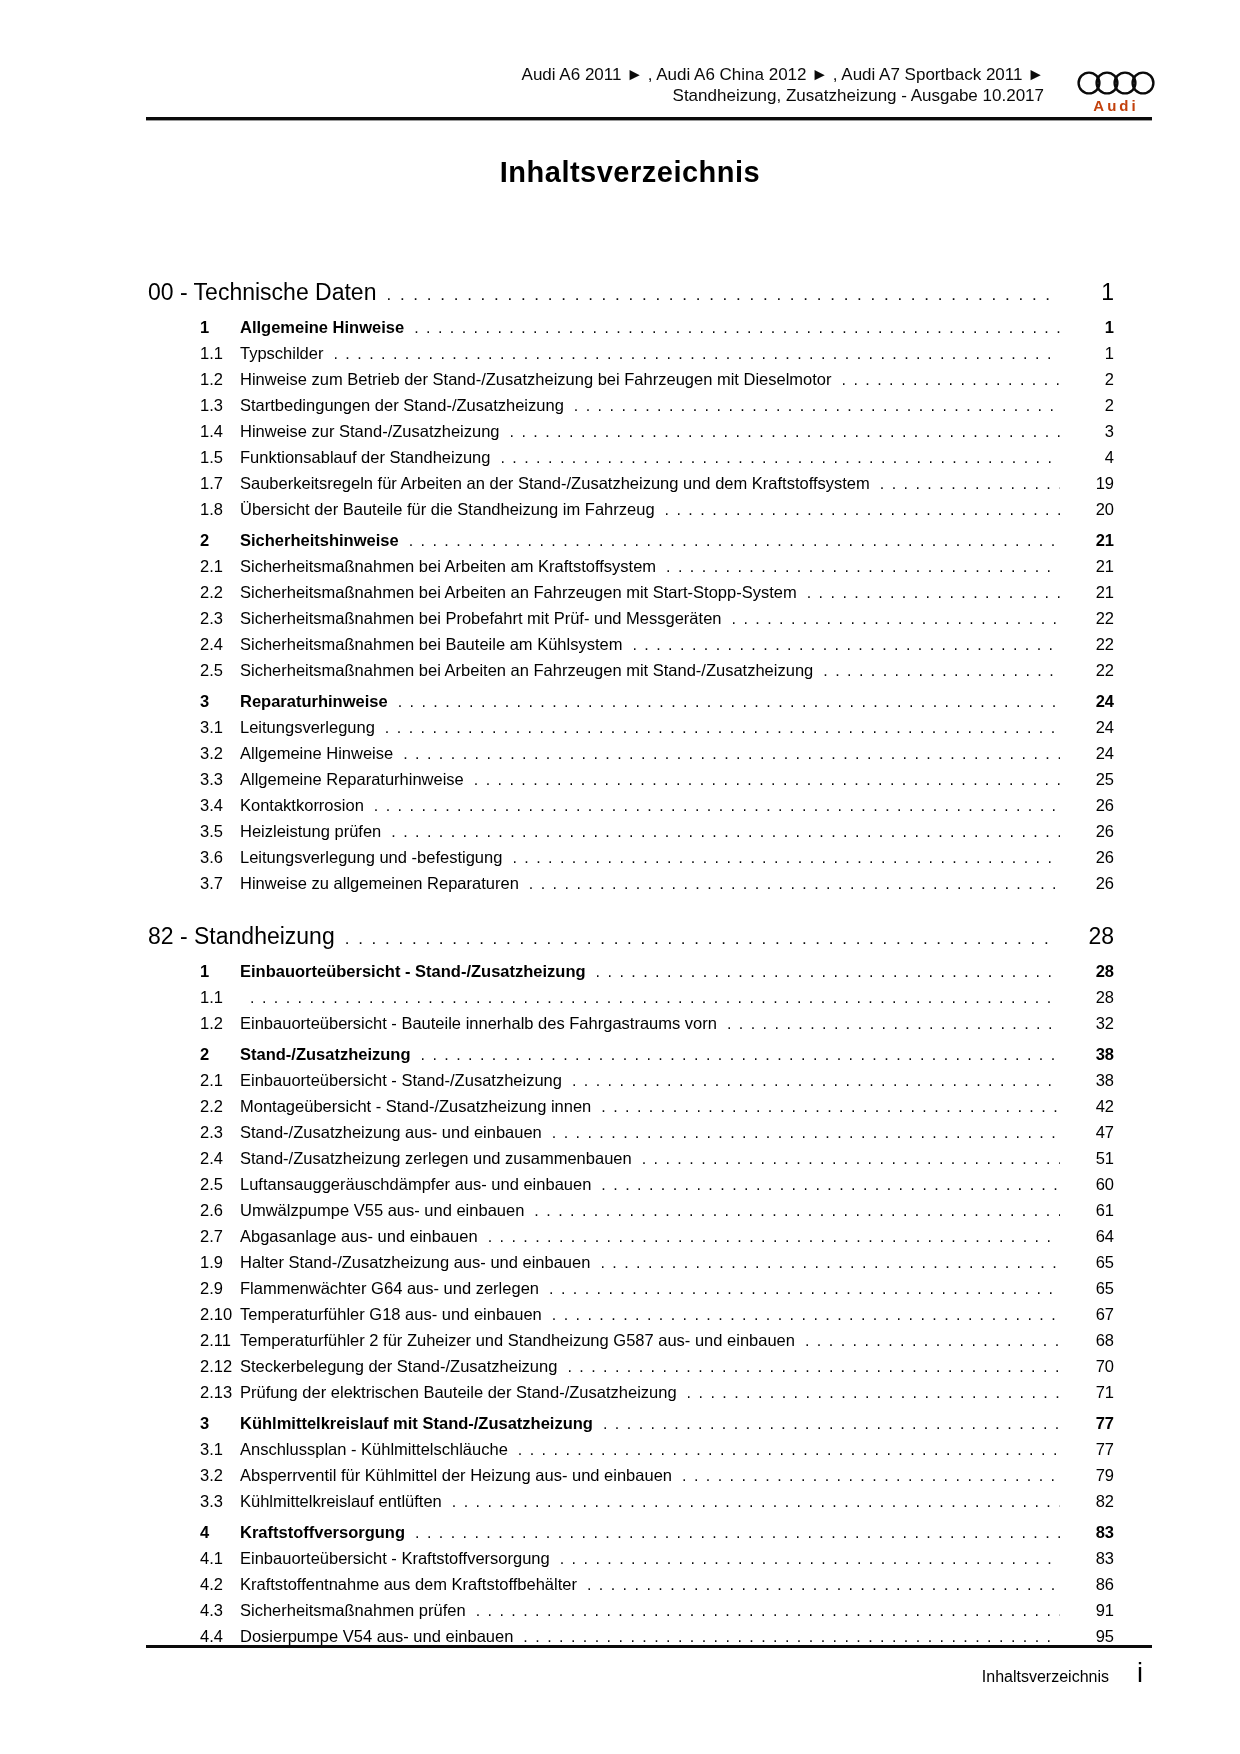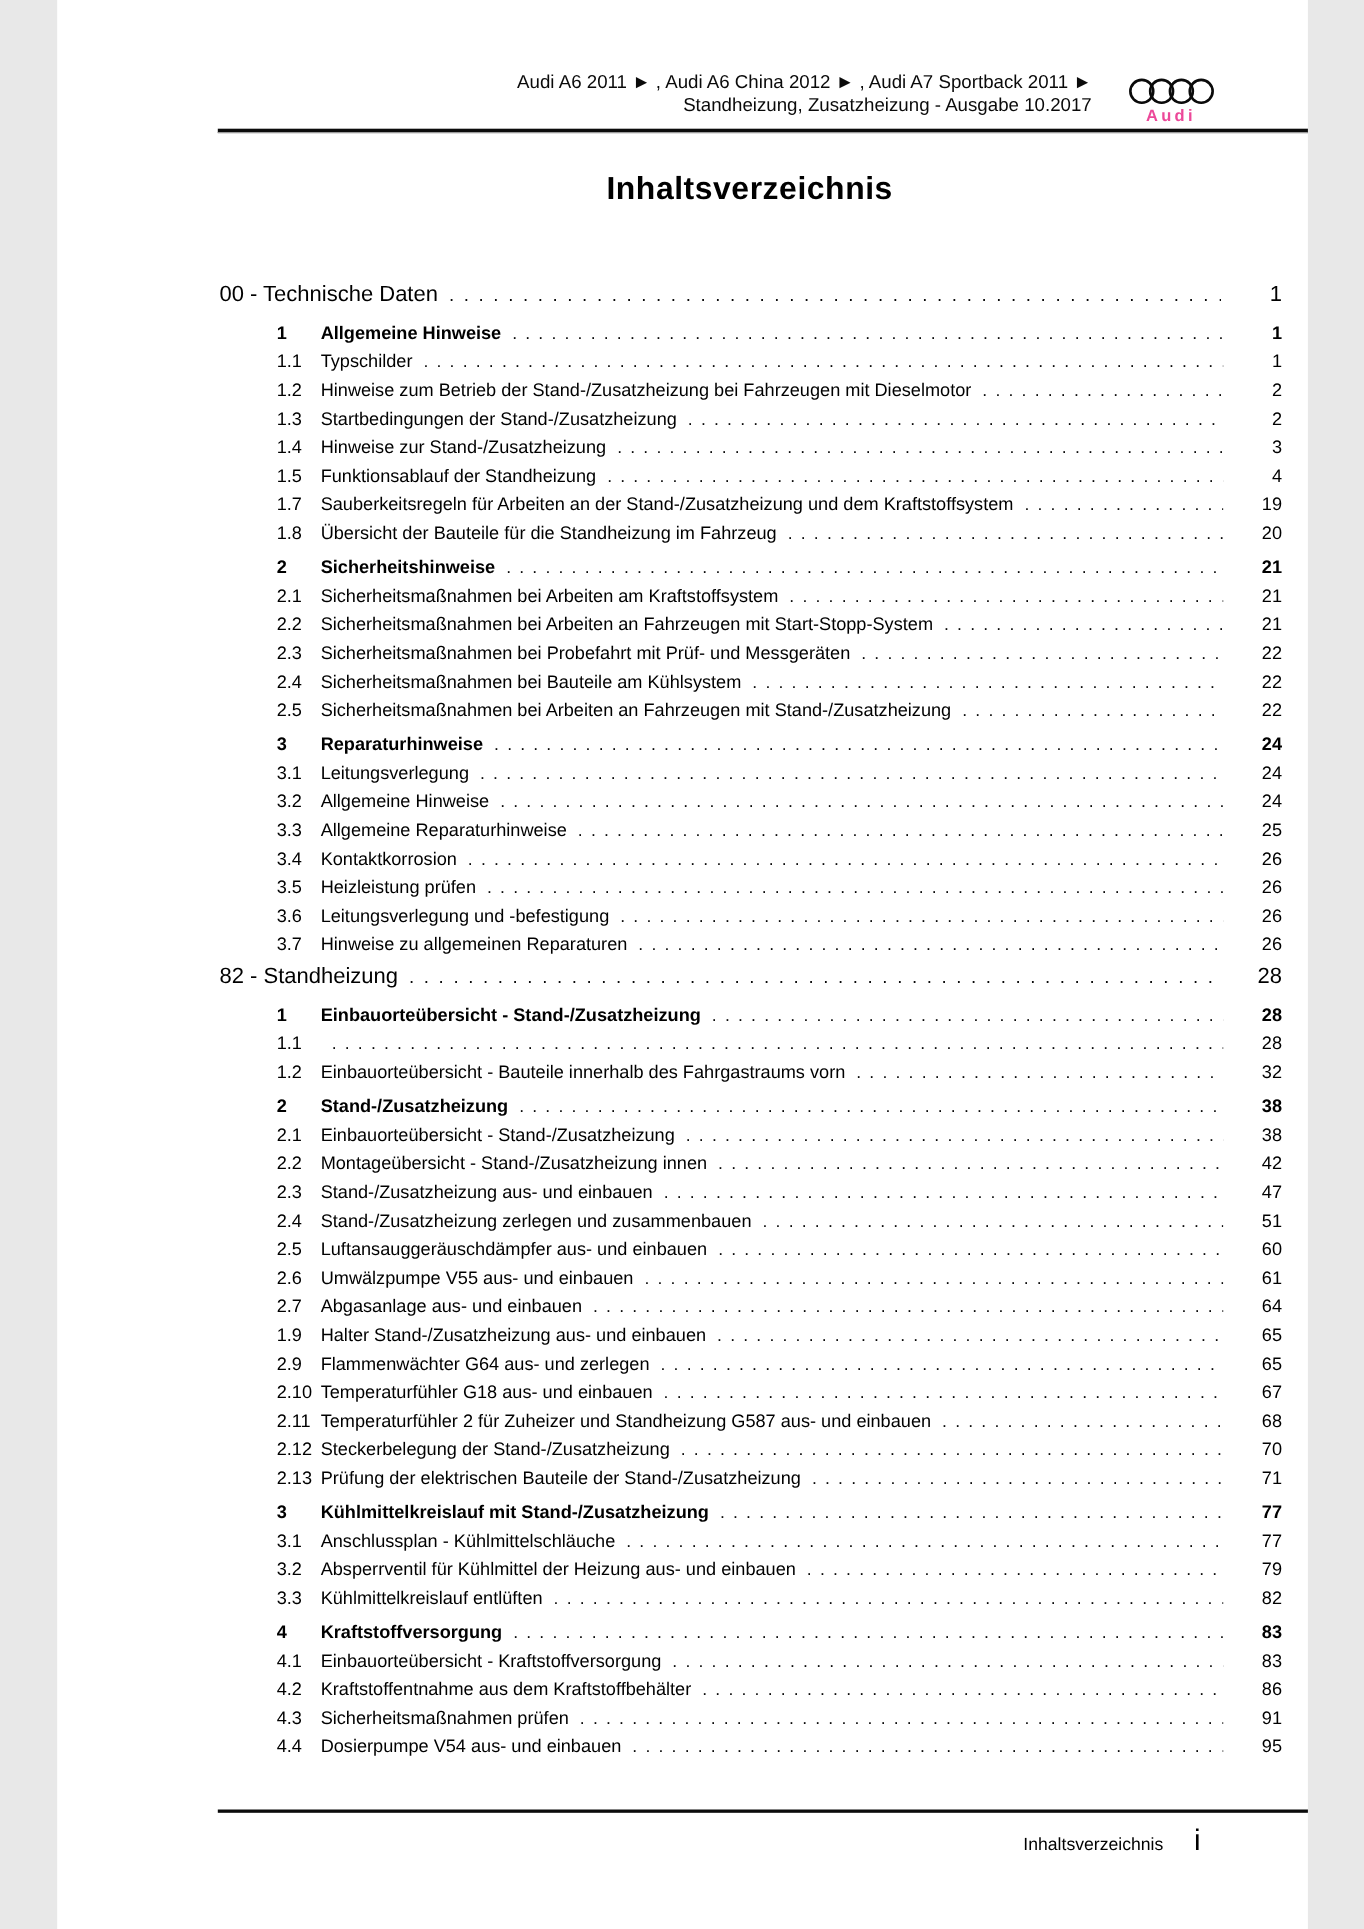--- a/index.html
+++ b/index.html
@@ -1,35 +1,35 @@
 <!DOCTYPE html>
 <html lang="de"><head>
 <meta charset="utf-8">
 <style>
   * { margin:0; padding:0; box-sizing:border-box; }
   html,body { background:#e8e8e8; }
   .page {
     position:relative;
-    width:1137px; height:1754px;
+    width:1240px; height:1754px;
     margin:0 auto;
     background:#ffffff;
     font-family:"Liberation Sans", sans-serif;
     color:#000;
     overflow:hidden;
   }
 
   
   .hdr-text {
     position:absolute; top:64px; right:196px;
     text-align:right; font-size:17px; line-height:21px; color:#0a0a0a;
     white-space:nowrap;
   }
   .logo-block { position:absolute; top:70px; right:84px; width:80px; text-align:center; }
   .logo-block svg { display:block; margin:0 auto; }
-  .brand-word { font-weight:700; font-size:15px; letter-spacing:3px; margin-top:1px; color:#ec4899; }
+  .brand-word { font-weight:700; font-size:15px; letter-spacing:3px; margin-top:1px; color:#c2410c; }
   .hdr-rule {
     position:absolute; top:117px; left:146px; width:1006px; height:4px;
     background:#0b0b0b; border-bottom:1px solid #9a9a9a;
   }
 
   
   .doc-title {
     position:absolute; top:156px; left:148px; width:964px;
     text-align:center; font-size:29px; font-weight:700; letter-spacing:0.5px;
   }
@@ -44,21 +44,21 @@
     margin:0 8px 0 10px; font-size:16px; letter-spacing:1.5px; color:#0a0a0a;
   }
   .row .dots::before {
     content:". . . . . . . . . . . . . . . . . . . . . . . . . . . . . . . . . . . . . . . . . . . . . . . . . . . . . . . . . . . . . . . . . . . . . . . . . . . . . . . . . . . .";
   }
   .row .pg { flex:0 0 46px; text-align:right; }
 
   .row.section { font-weight:700; margin-top:5px; }
   .row.section .dots { font-weight:400; }
 
-  .row.chapter { height:33px; line-height:33px; font-size:20px; margin-top:0; }
+  .row.chapter { height:33px; line-height:33px; font-size:23px; margin-top:24px; }
   .row.chapter .dots { font-size:17px; letter-spacing:2px; }
   .row.chapter .pg { flex-basis:48px; }
 
   
   .ftr-rule {
     position:absolute; top:1645px; left:146px; width:1006px; height:3px;
     background:#0b0b0b;
   }
   .ftr {
     position:absolute; top:1658px; right:97px;

